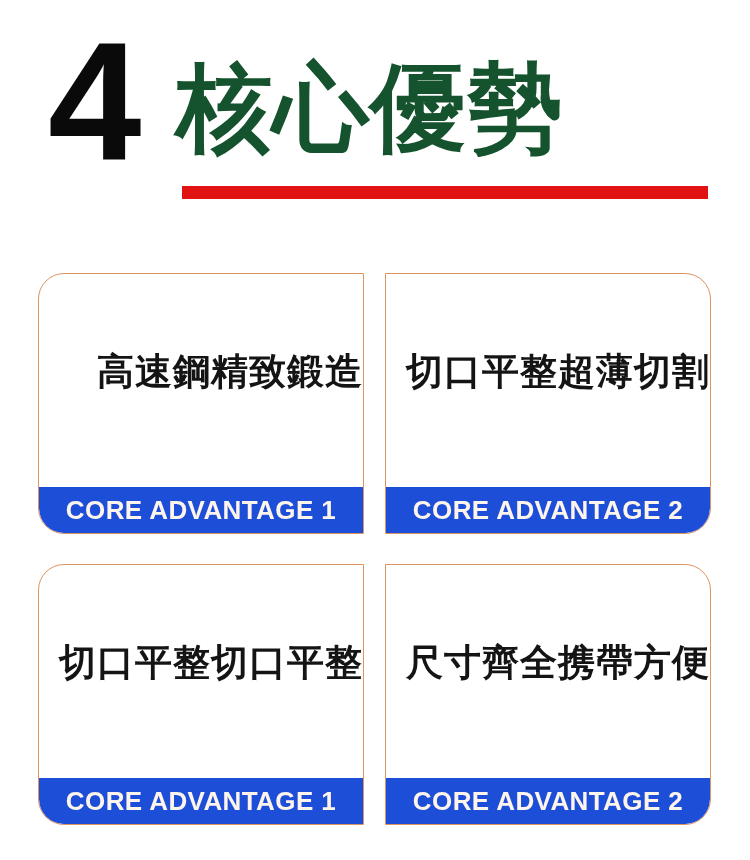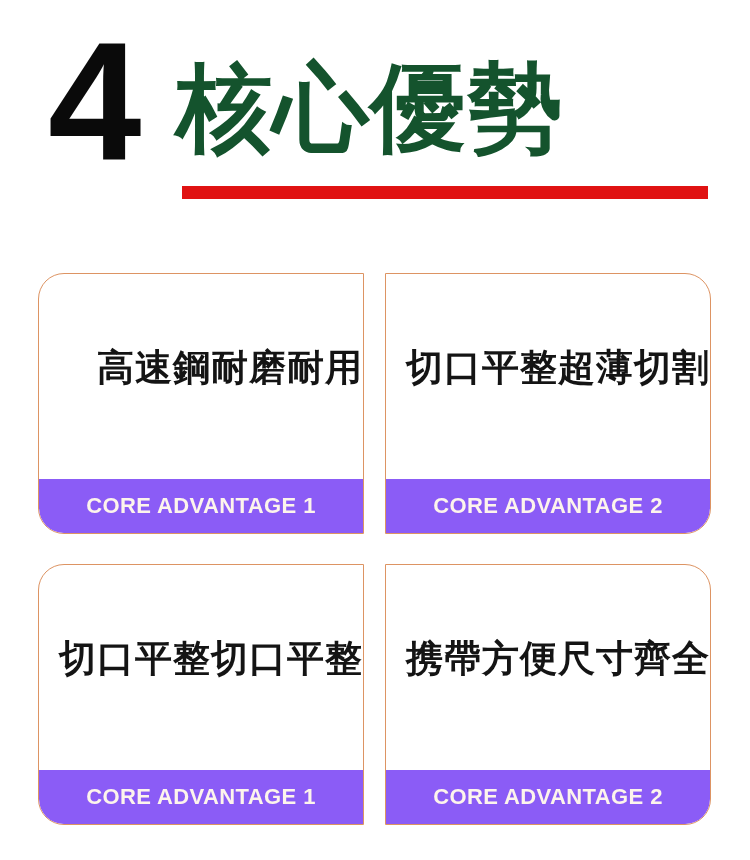--- a/index.html
+++ b/index.html
@@ -108,27 +108,27 @@
     line-height: 46px;
     font-weight: 700;
     color: #141414;
     letter-spacing: 1px;
     white-space: nowrap;
     font-family: "DejaVu Sans", "Liberation Sans", sans-serif;
   }
 
   .card-banner {
     flex: 0 0 auto;
-    height: 54px;
-    background: #8b5cf6;
+    height: 46px;
+    background: #1d4ed8;
     display: flex;
     align-items: center;
     justify-content: center;
     color: #fdf4ec;
-    font-size: 22px;
+    font-size: 26px;
     font-weight: 700;
     letter-spacing: 0.4px;
     white-space: nowrap;
     font-family: "Liberation Sans", "DejaVu Sans", sans-serif;
   }
   .card.left .card-banner {
     border-radius: 0 0 0 24px;
   }
   .card.right .card-banner {
     border-radius: 0 0 24px 0;
@@ -143,21 +143,21 @@
     <div class="heading-number">4</div>
     <div class="heading-title">核心優勢</div>
     <div class="heading-rule"></div>
   </div>
 
   <div class="grid">
 
     <div class="card left">
       <div class="card-text">
         <div class="card-line">高速鋼</div>
-        <div class="card-line">耐磨耐用</div>
+        <div class="card-line">精致鍛造</div>
       </div>
       <div class="card-banner">CORE ADVANTAGE 1</div>
     </div>
 
     <div class="card right">
       <div class="card-text">
         <div class="card-line">切口平整</div>
         <div class="card-line">超薄切割</div>
       </div>
       <div class="card-banner">CORE ADVANTAGE 2</div>
@@ -166,20 +166,20 @@
     <div class="card left">
       <div class="card-text">
         <div class="card-line">切口平整</div>
         <div class="card-line">切口平整</div>
       </div>
       <div class="card-banner">CORE ADVANTAGE 1</div>
     </div>
 
     <div class="card right">
       <div class="card-text">
+        <div class="card-line">尺寸齊全</div>
         <div class="card-line">携帶方便</div>
-        <div class="card-line">尺寸齊全</div>
       </div>
       <div class="card-banner">CORE ADVANTAGE 2</div>
     </div>
 
   </div>
 </div>
 
 </body></html>

